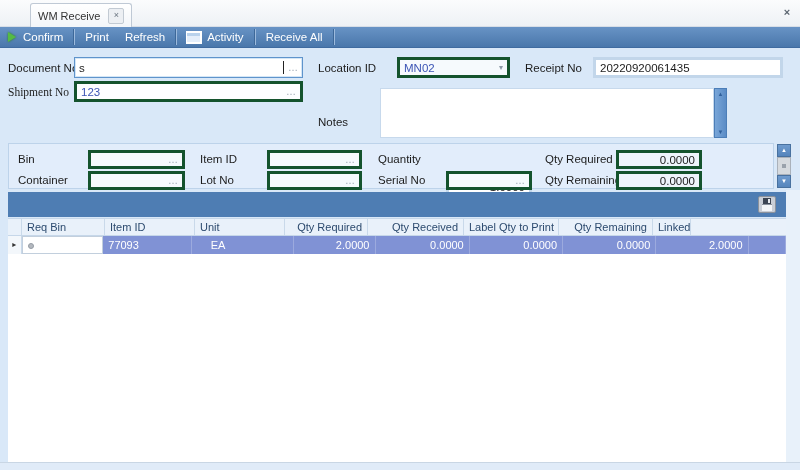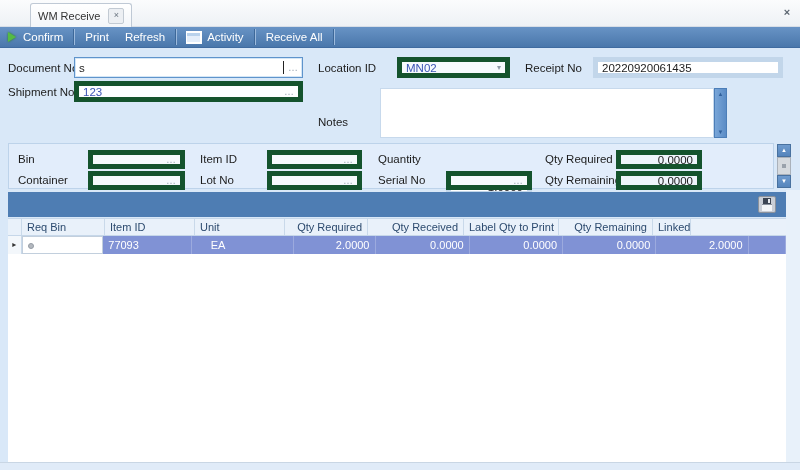--- a/index.html
+++ b/index.html
@@ -35,21 +35,21 @@
                linear-gradient(#ffffff,#ffffff) 0 0/14px 1px no-repeat,
                linear-gradient(#b9d2ec,#b9d2ec) 0 1px/14px 3px no-repeat,
                linear-gradient(#e4eefa,#e4eefa) 0 4px/14px 7px no-repeat;
              outline:1px solid #ffffff;
              background-color:#e4eefa;
              box-shadow:inset -9px 0 0 -8px #fff, inset -4px 0 0 -3px #fff, inset 0 -4px 0 -3px #fff;}
 
   
   .formarea{position:absolute;left:0;top:48px;width:800px;height:422px;background:#d9e8f8;}
   .lbl{position:absolute;white-space:nowrap;color:#1c1c1c;}
-  .fld{position:absolute;height:21px;box-sizing:border-box;border:5px solid #14532d;
+  .fld{position:absolute;height:21px;box-sizing:border-box;border:3px solid #14532d;
        background:#f6fafd;display:flex;align-items:center;padding:0 4px;overflow:hidden;}
   .fld.white{background:#fff;border-color:#c2d6ea;}
   .fld.focus{background:#fff;border:1px solid #5f94cc;box-shadow:0 0 0 1px #d4e6f6 inset;}
   .val{flex:1;white-space:nowrap;overflow:hidden;}
   .val.blue{color:#3c55b5;}
   .val.right{text-align:right;}
   .caret{width:1px;height:13px;background:#222;margin-left:1px;}
   .dots{color:#99a4b0;font-size:10px;margin-left:4px;flex:none;}
   .drop{color:#8e9aa7;font-size:8px;flex:none;margin-left:4px;}
   .notes-box{position:absolute;left:380px;top:88px;width:334px;height:50px;background:#fff;
@@ -153,21 +153,21 @@
   <div class="fld" style="left:397px;top:57px;width:113px;">
     <span class="val blue">MN02</span>
     <span class="drop">▾</span>
   </div>
 
   <span class="lbl" style="left:525px;top:62px;">Receipt No</span>
   <div class="fld white" style="left:593px;top:57px;width:190px;">
     <span class="val">20220920061435</span>
   </div>
 
-  <span class="lbl" style="left:8px;top:86px;">Shipment No</span>
+  <span class="lbl" style="left:8px;top:86px;font-family:Liberation Serif, serif;">Shipment No</span>
   <div class="fld" style="left:74px;top:81px;width:229px;background:#fdfeff;">
     <span class="val blue">123</span>
     <span class="dots">…</span>
   </div>
 
   <span class="lbl" style="left:318px;top:116px;">Notes</span>
   <div class="notes-box">
     <span></span>
   </div>
   <div class="notes-scroll">

